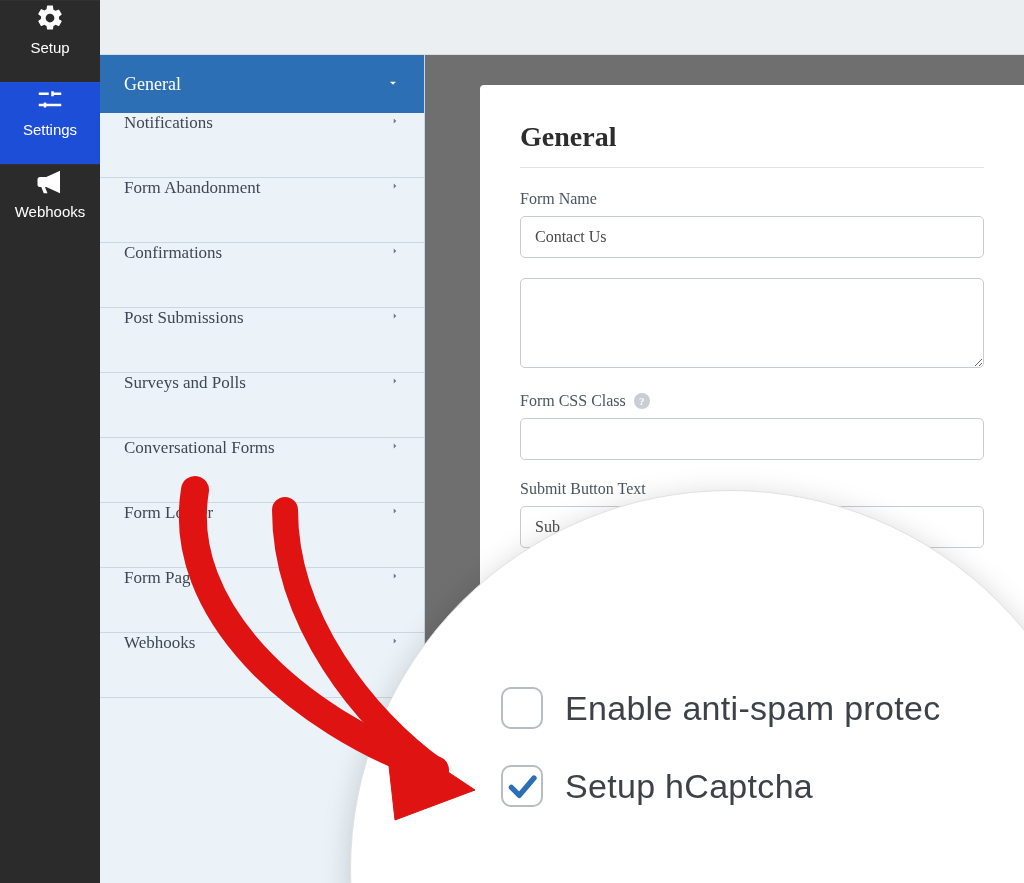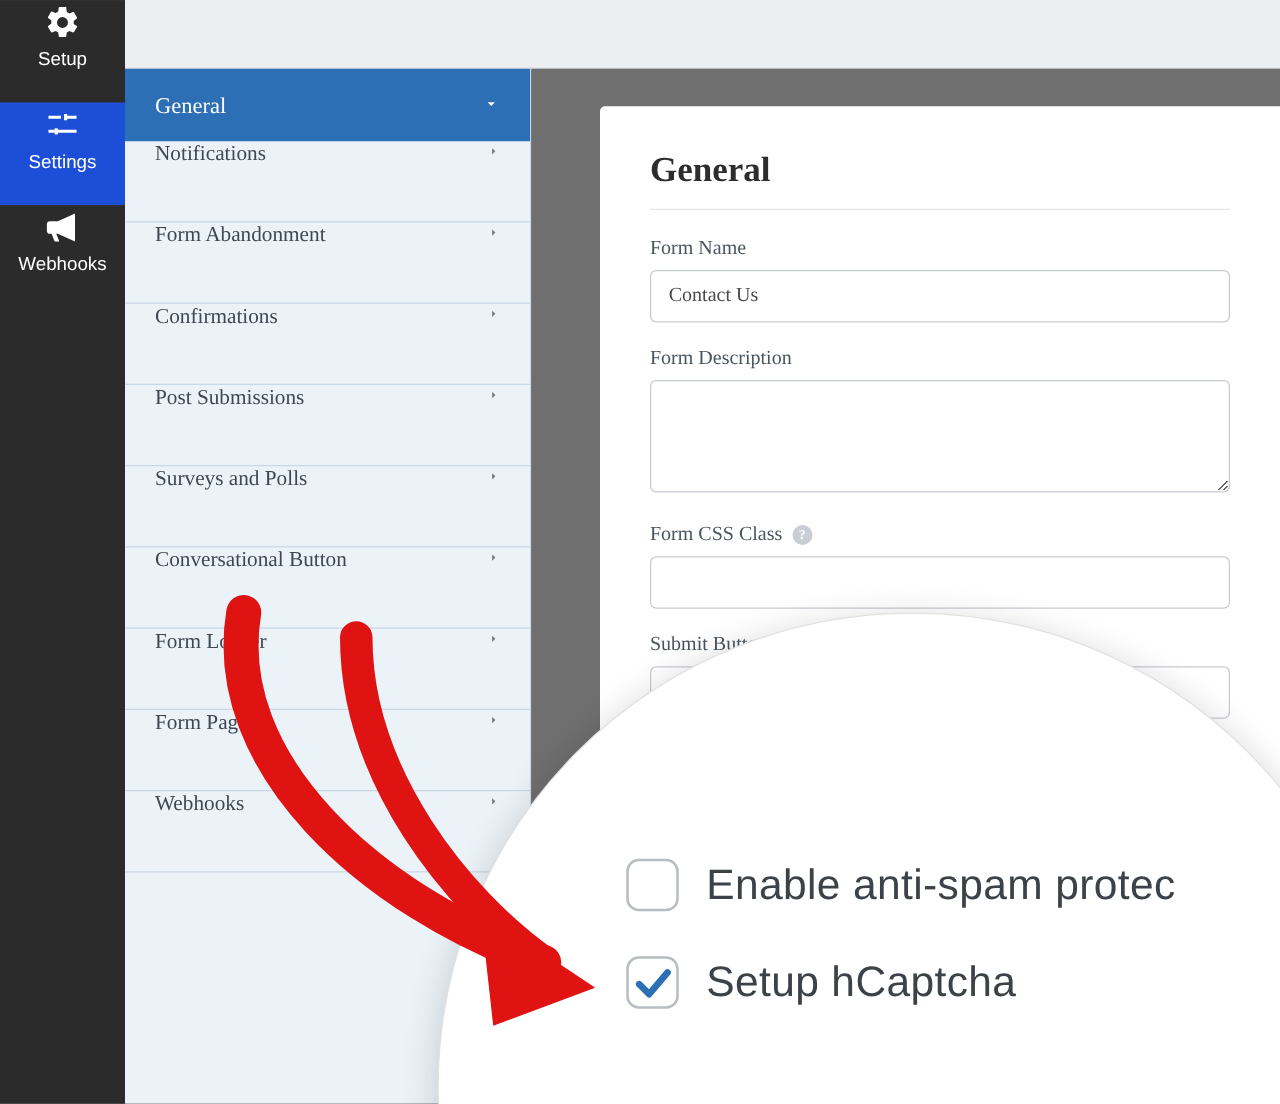--- a/index.html
+++ b/index.html
@@ -170,21 +170,21 @@
                 <path d="M9 6l6 6-6 6z"></path>
               </svg></span>
         </div>
         <div class="sidepanel-row">
           <span>Surveys and Polls</span>
           <span class="chev"><svg viewBox="0 0 24 24">
                 <path d="M9 6l6 6-6 6z"></path>
               </svg></span>
         </div>
         <div class="sidepanel-row">
-          <span>Conversational Button</span>
+          <span>Conversational Forms</span>
           <span class="chev"><svg viewBox="0 0 24 24">
                 <path d="M9 6l6 6-6 6z"></path>
               </svg></span>
         </div>
         <div class="sidepanel-row">
           <span>Form Locker</span>
           <span class="chev"><svg viewBox="0 0 24 24">
                 <path d="M9 6l6 6-6 6z"></path>
               </svg></span>
         </div>
@@ -205,21 +205,20 @@
       <div class="canvas">
         <div class="card">
           <h2>General</h2>
 
           <div class="field">
             <label>Form Name</label>
             <input type="text" value="Contact Us" style="">
           </div>
 
           <div class="field">
-            <label>Form Description</label>
             <textarea style=""></textarea>
           </div>
 
           <div class="field">
             <label>
               <span>Form CSS Class</span>
               <span class="help-dot">?</span>
             </label>
             <input type="text" value="" style="">
           </div>

